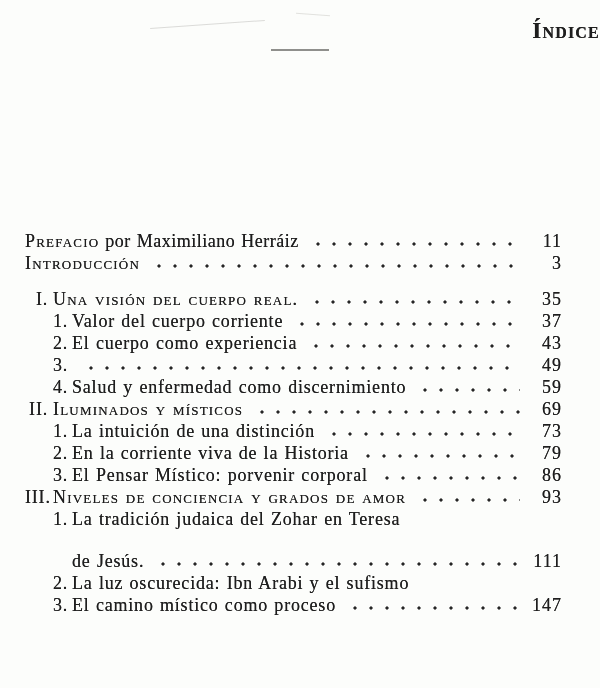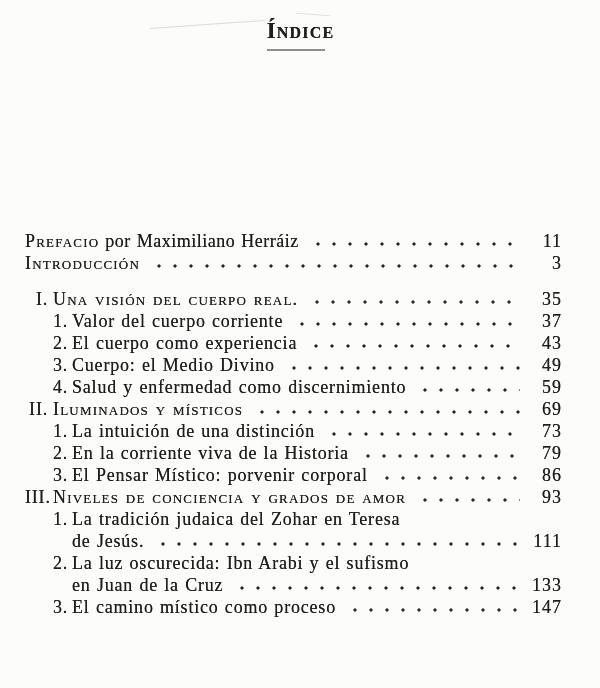--- a/index.html
+++ b/index.html
@@ -11,36 +11,36 @@
     font-family:"Liberation Serif","DejaVu Serif",serif;
     color:#1e1e1e;
     text-shadow:0 0 .4px rgba(20,20,20,.8);
   }
   
   .scratch1{position:absolute;left:150px;top:24px;width:115px;height:1px;
     background:#c9c9c6;opacity:.65;transform:rotate(-4deg);}
   .scratch2{position:absolute;left:296px;top:14px;width:34px;height:1px;
     background:#d6d6d2;opacity:.7;transform:rotate(4deg);}
   
-  .title-block{position:absolute;top:18px;left:0;right:8px;text-align:center;}
+  .title-block{position:absolute;top:18px;left:0;right:0;text-align:right;}
   .title{font-size:23px;letter-spacing:9px;font-weight:bold;
     padding-left:9px;}
   .title-rule{width:58px;height:2px;background:#8f8f8c;margin:5px auto 0;}
   
   .toc{position:absolute;top:230px;left:25px;right:38px;font-size:18px;
     letter-spacing:.8px;word-spacing:1px;}
   .row{display:flex;height:22px;line-height:22px;white-space:nowrap;}
   .gap-intro{}
   .gap-section{margin-top:14px;}
   .gap-section2{margin-top:0;}
   .sc{font-variant:small-caps;letter-spacing:1.2px;}
   .it{margin-left:6px;letter-spacing:.5px;}
   .rn{width:23px;text-align:right;margin-right:5px;flex:none;font-variant:small-caps;}
   .item{padding-left:28px;}
-  .cont{padding-left:47px;}
+  .cont{padding-left:47px;margin-top:20px;}
   .in{width:19px;flex:none;}
   .leader{flex:1 1 auto;min-width:8px;align-self:stretch;
     margin:0 10px 0 7px;
     background-image:radial-gradient(circle,#252525 1.3px,transparent 1.9px);
     background-size:16px 6px;background-repeat:repeat-x;
     background-position:4px calc(100% - 5px);}
   .pg{flex:none;min-width:32px;text-align:right;letter-spacing:1px;}
 </style>
 </head>
 <body>
@@ -83,21 +83,20 @@
       <span class="pg">37</span>
     </div>
     <div class="row item">
       <span class="in">2.</span>
       <span>El cuerpo como experiencia</span>
       <span class="leader"></span>
       <span class="pg">43</span>
     </div>
     <div class="row item">
       <span class="in">3.</span>
-      <span>Cuerpo: el Medio Divino</span>
       <span class="leader"></span>
       <span class="pg">49</span>
     </div>
     <div class="row item">
       <span class="in">4.</span>
       <span>Salud y enfermedad como discernimiento</span>
       <span class="leader"></span>
       <span class="pg">59</span>
     </div>
 
@@ -138,25 +137,20 @@
     </div>
     <div class="row cont">
       <span>de Jesús.</span>
       <span class="leader"></span>
       <span class="pg">111</span>
     </div>
     <div class="row item">
       <span class="in">2.</span>
       <span>La luz oscurecida: Ibn Arabi y el sufismo</span>
     </div>
-    <div class="row cont">
-      <span>en Juan de la Cruz</span>
-      <span class="leader"></span>
-      <span class="pg">133</span>
-    </div>
     <div class="row item">
       <span class="in">3.</span>
       <span>El camino místico como proceso</span>
       <span class="leader"></span>
       <span class="pg">147</span>
     </div>
 
   </div>
 </div>
 

